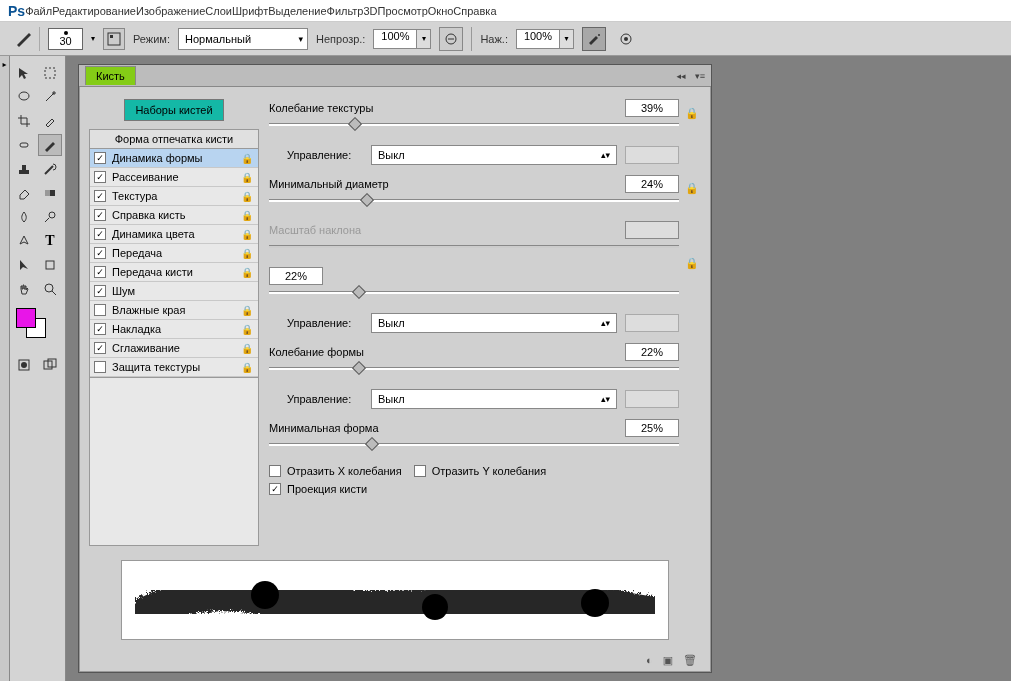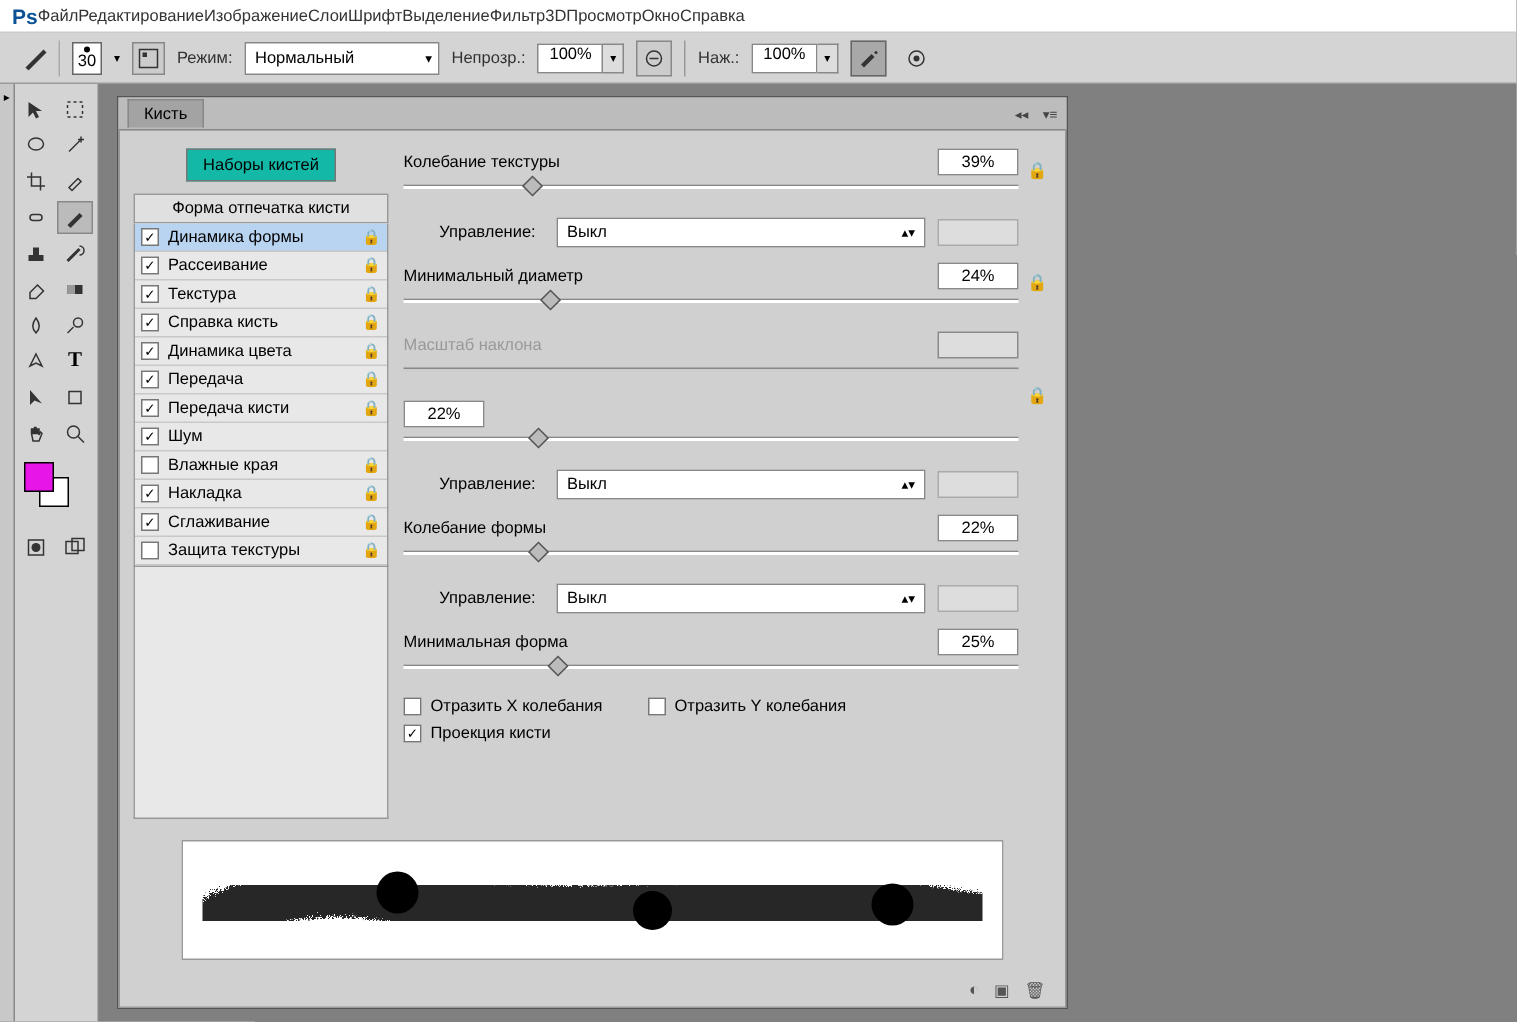--- a/index.html
+++ b/index.html
@@ -4,21 +4,21 @@
 <style>
 * { box-sizing: border-box; margin: 0; padding: 0; font-family: Tahoma, Arial, sans-serif; font-size: 11px; }
 body { background: #808080; width: 1011px; height: 681px; overflow: hidden; }
 
 .menubar { background: #fff; height: 22px; display: flex; align-items: center; padding: 0 8px; border-bottom: 1px solid #ccc; }
 .menubar .logo { color: #0b5394; font-weight: bold; font-size: 14px; }
 .menubar .item { color: #333; cursor: default; }
 
 .optbar { background: #d4d4d4; height: 34px; display: flex; align-items: center; padding: 0 10px; gap: 8px; border-bottom: 1px solid #999; }
 .optbar .tool-icon { width: 30px; height: 24px; display: flex; align-items: center; justify-content: center; border-right: 1px solid #aaa; }
-.optbar .brush-preview { width: 20px; height: 22px; background: #fff; border: 1px solid #666; display: flex; flex-direction: column; align-items: center; justify-content: center; font-size: 9px; cursor: pointer; }
+.optbar .brush-preview { width: 35px; height: 22px; background: #fff; border: 1px solid #666; display: flex; flex-direction: column; align-items: center; justify-content: center; font-size: 9px; cursor: pointer; }
 .optbar .dot { width: 4px; height: 4px; background: #000; border-radius: 50%; }
 .optbar .panel-btn { width: 22px; height: 22px; border: 1px solid #888; background: #ccc; display: flex; align-items: center; justify-content: center; cursor: pointer; }
 .optbar .label { color: #333; }
 .optbar .select { background: #fff; border: 1px solid #888; height: 22px; padding: 0 18px 0 6px; position: relative; cursor: pointer; display: flex; align-items: center; }
 .optbar .select::after { content: "▾"; position: absolute; right: 4px; font-size: 9px; }
 .optbar .pct { background: #fff; border: 1px solid #888; width: 44px; height: 20px; text-align: center; }
 .optbar .dd { width: 14px; height: 20px; border: 1px solid #888; border-left: none; background: #ddd; display: flex; align-items: center; justify-content: center; font-size: 8px; cursor: pointer; }
 .optbar .icon-btn { width: 24px; height: 24px; border: 1px solid #888; background: #ccc; display: flex; align-items: center; justify-content: center; cursor: pointer; }
 .optbar .icon-btn.active { background: #a8a8a8; border-color: #666; }
 .optbar .sep { width: 1px; height: 24px; background: #999; }
@@ -31,21 +31,21 @@
 .toolbox .tool.selected { background: #bbb; border: 1px solid #888; }
 .toolbox .swatches { margin-top: 8px; position: relative; height: 36px; }
 .toolbox .fg { position: absolute; width: 20px; height: 20px; background: #e815e8; border: 1px solid #000; top: 0; left: 4px; }
 .toolbox .bg { position: absolute; width: 20px; height: 20px; background: #fff; border: 1px solid #000; top: 10px; left: 14px; }
 .toolbox .bottom { margin-top: 10px; display: flex; gap: 2px; }
 
 .canvas-area { flex: 1; background: #808080; position: relative; padding: 8px; }
 
 .panel { position: absolute; top: 8px; left: 12px; width: 634px; background: #d0d0d0; border: 1px solid #555; box-shadow: 0 0 0 1px #999 inset; }
 .panel-head { height: 22px; background: #bcbcbc; display: flex; align-items: center; border-bottom: 1px solid #888; }
-.panel-head .tab { padding: 3px 10px; background: #a3a3a3; border: 1px solid #888; border-bottom: none; margin-left: 6px; }
+.panel-head .tab { padding: 3px 10px; background: #84cc16; border: 1px solid #888; border-bottom: none; margin-left: 6px; }
 .panel-head .spacer { flex: 1; }
 .panel-head .ctrl { width: 16px; height: 14px; margin-right: 3px; display: flex; align-items: center; justify-content: center; cursor: pointer; font-size: 9px; color: #444; }
 
 .panel-body { display: flex; padding: 12px 10px 8px 10px; gap: 10px; }
 .left-col { width: 170px; }
 .btn { background: #14b8a6; border: 1px solid #777; padding: 4px 10px; cursor: pointer; display: block; margin: 0 auto 8px; }
 .section-head { background: #e0e0e0; border: 1px solid #999; padding: 3px 6px; text-align: center; }
 .list { border: 1px solid #999; border-top: none; background: #e8e8e8; }
 .list-item { display: flex; align-items: center; padding: 3px 4px; gap: 6px; border-bottom: 1px solid #c8c8c8; cursor: pointer; }
 .list-item.selected { background: #b8d4f0; }
@@ -57,21 +57,21 @@
 .right-col { flex: 1; padding-right: 22px; position: relative; }
 .lock-col { position: absolute; right: 2px; top: 0; width: 14px; display: flex; flex-direction: column; gap: 62px; padding-top: 8px; color: #888; }
 .param-row { display: flex; align-items: center; margin-bottom: 2px; }
 .param-row .plabel { flex: 1; }
 .param-row .pval { width: 54px; height: 18px; background: #fff; border: 1px solid #888; text-align: center; line-height: 16px; }
 .param-row .pval.empty { background: #ddd; }
 .slider { position: relative; height: 16px; margin-bottom: 10px; }
 .slider .track { position: absolute; top: 4px; left: 0; right: 0; height: 3px; background: #fff; border-top: 1px solid #888; }
 .slider .thumb { position: absolute; top: 0; width: 10px; height: 10px; background: #bbb; border: 1px solid #555; transform: translateX(-50%) rotate(45deg); }
 .ctrl-row { display: flex; align-items: center; gap: 8px; margin-bottom: 10px; padding-left: 18px; }
-.ctrl-row .clabel { width: 76px; text-align: center; }
+.ctrl-row .clabel { width: 76px; }
 .ctrl-row .csel { flex: 1; background: #fff; border: 1px solid #888; height: 20px; padding: 0 6px; display: flex; align-items: center; justify-content: space-between; cursor: pointer; }
 .ctrl-row .csel .arr { font-size: 9px; }
 .ctrl-row .cval { width: 54px; height: 18px; background: #ddd; border: 1px solid #aaa; }
 .check-row { display: flex; align-items: center; gap: 6px; margin-bottom: 6px; }
 .check-row .cb { width: 12px; height: 12px; border: 1px solid #777; background: #fff; display: flex; align-items: center; justify-content: center; font-size: 9px; cursor: pointer; }
 
 .preview { margin: 6px 42px 8px 42px; height: 80px; background: #fff; border: 1px solid #999; display: flex; align-items: center; justify-content: center; overflow: hidden; }
 .footer { height: 24px; display: flex; justify-content: flex-end; align-items: center; gap: 10px; padding: 0 14px; color: #555; }
 .footer .fi { cursor: pointer; }
 
@@ -441,21 +441,21 @@
 
           <div class="param-row">
               <span class="plabel">Минимальная форма</span>
               <span class="pval">25%</span>
             </div>
           <div class="slider">
               <div class="track"></div>
               <div class="thumb" style="left:25%"></div>
             </div>
 
-          <div style="display:flex;gap:30px;margin-top:6px">
+          <div style="display:flex;gap:12px;margin-top:6px">
             <div class="check-row">
                 <div class="cb"></div>
                 <span>Отразить X колебания</span>
               </div>
             <div class="check-row">
                 <div class="cb"></div>
                 <span>Отразить Y колебания</span>
               </div>
           </div>
           <div class="check-row">

